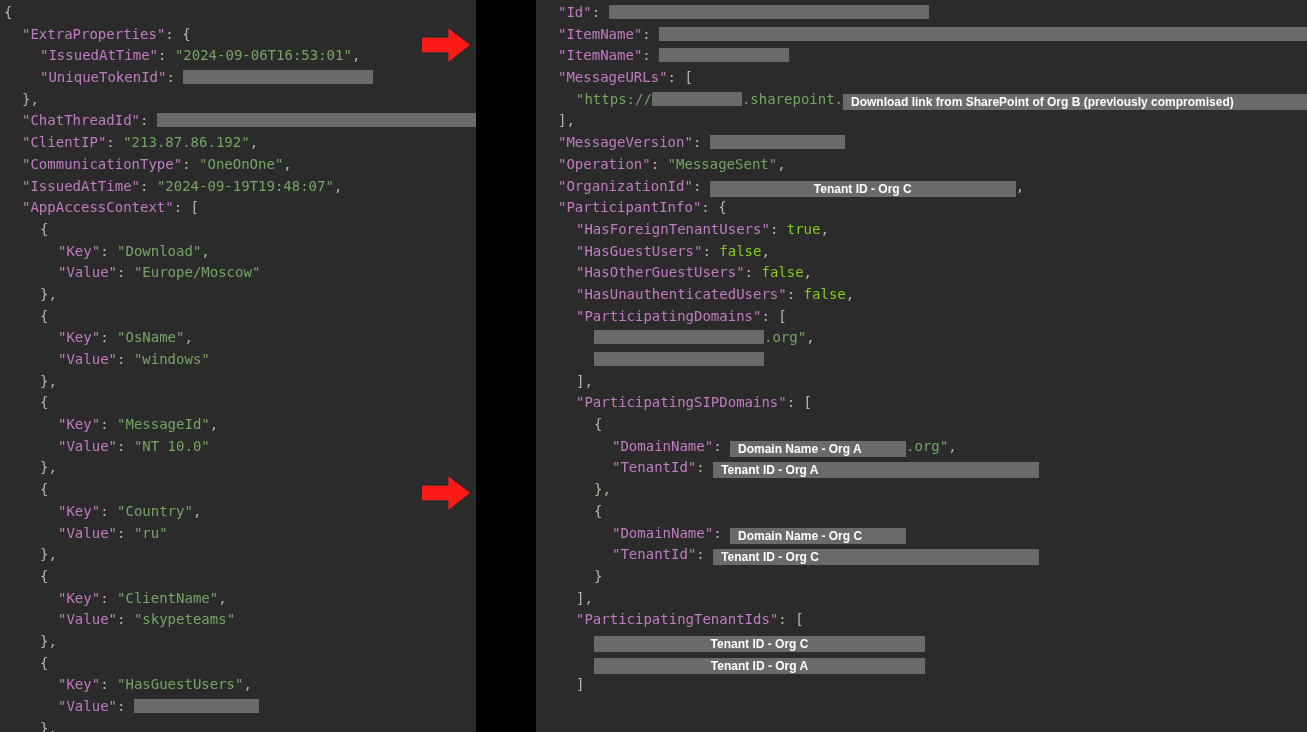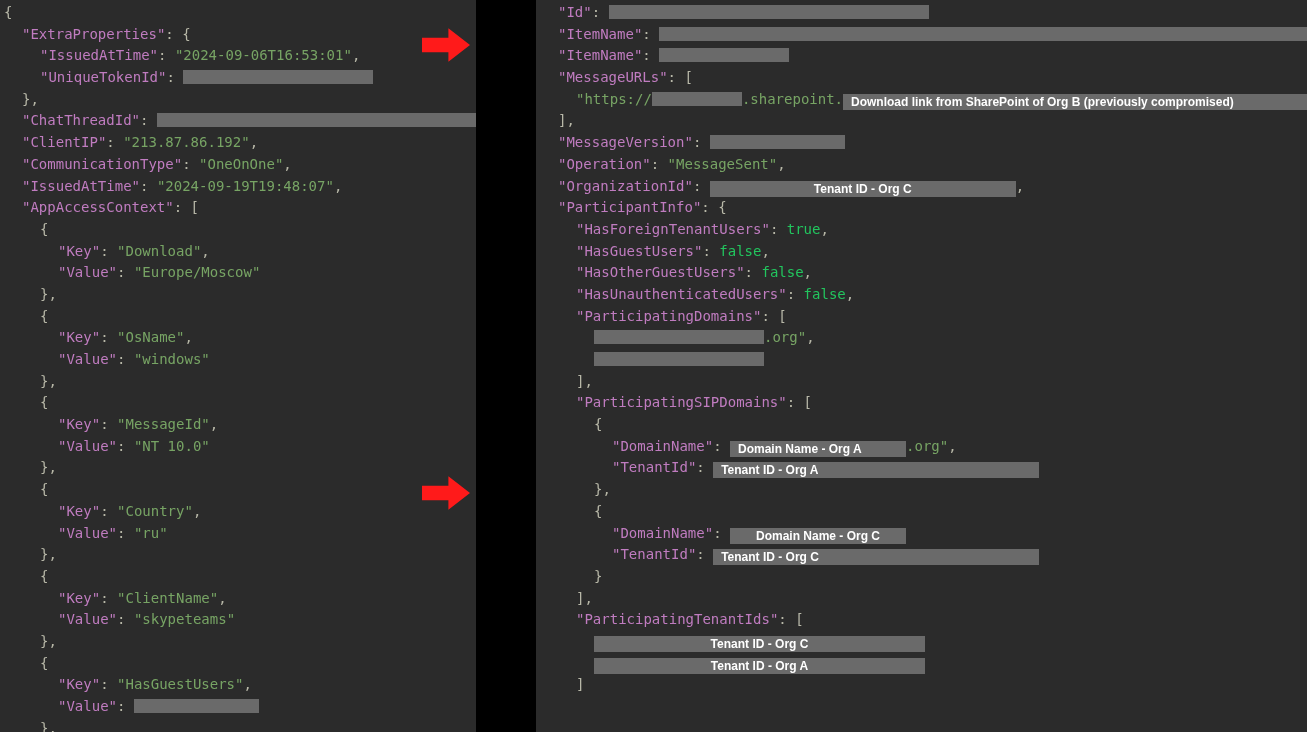--- a/index.html
+++ b/index.html
@@ -8,21 +8,21 @@
   .left{width:468px}
   .right{flex:1;margin-left:60px}
   .gutter{position:relative;width:0}
   .arrow{width:48px;height:34px;fill:#ff1a1a;position:absolute;left:-54px}
   .arrow1{top:28px}
   .arrow2{top:476px}
   .row{white-space:nowrap}
   .punc{color:#b8b8a8}
   .key{color:#c07cc0}
   .str{color:#77a464}
-  .bool{color:#22c55e}
+  .bool{color:#84cc16}
   .red{display:inline-block;background:#6a6a6a;height:14px;vertical-align:-2px}
   .ann{display:inline-block;background:#6a6a6a;color:#fff;font-family:Arial,Helvetica,sans-serif;font-weight:700;font-size:12px;vertical-align:-2px;padding:0 8px;line-height:16px;height:16px}
   .ind1{padding-left:18px}
   .ind2{padding-left:36px}
   .ind3{padding-left:54px}
   .ind4{padding-left:72px}
 </style>
 </head>
 <body>
 
@@ -98,21 +98,21 @@
     <div class="row ind2"><span class="key">"<span>ParticipatingDomains</span>"</span><span class="punc">: [</span></div>
     <div class="row ind3"><span class="red" style="width:170px"></span><span class="str"><span>.org</span>"</span><span class="punc">,</span></div>
     <div class="row ind3"><span class="red" style="width:170px"></span></div>
     <div class="row ind2"><span class="punc">],</span></div>
     <div class="row ind2"><span class="key">"<span>ParticipatingSIPDomains</span>"</span><span class="punc">: [</span></div>
     <div class="row ind3"><span class="punc">{</span></div>
     <div class="row ind4"><span class="key">"<span>DomainName</span>"</span><span class="punc">: </span><span class="ann" style="width:160px;">Domain Name - Org A</span><span class="str"><span>.org</span>"</span><span class="punc">,</span></div>
     <div class="row ind4"><span class="key">"<span>TenantId</span>"</span><span class="punc">: </span><span class="ann" style="width:310px;text-align:left">Tenant ID - Org A</span></div>
     <div class="row ind3"><span class="punc">},</span></div>
     <div class="row ind3"><span class="punc">{</span></div>
-    <div class="row ind4"><span class="key">"<span>DomainName</span>"</span><span class="punc">: </span><span class="ann" style="width:160px;text-align:center">Domain Name - Org C</span></div>
+    <div class="row ind4"><span class="key">"<span>DomainName</span>"</span><span class="punc">: </span><span class="ann" style="width:160px;text-align:left">Domain Name - Org C</span></div>
     <div class="row ind4"><span class="key">"<span>TenantId</span>"</span><span class="punc">: </span><span class="ann" style="width:310px;text-align:left">Tenant ID - Org C</span></div>
     <div class="row ind3"><span class="punc">}</span></div>
     <div class="row ind2"><span class="punc">],</span></div>
     <div class="row ind2"><span class="key">"<span>ParticipatingTenantIds</span>"</span><span class="punc">: [</span></div>
     <div class="row ind3"><span class="ann" style="width:315px;text-align:center">Tenant ID - Org C</span></div>
     <div class="row ind3"><span class="ann" style="width:315px;text-align:center">Tenant ID - Org A</span></div>
     <div class="row ind2"><span class="punc">]</span></div>
   </div>
 
 </div>

